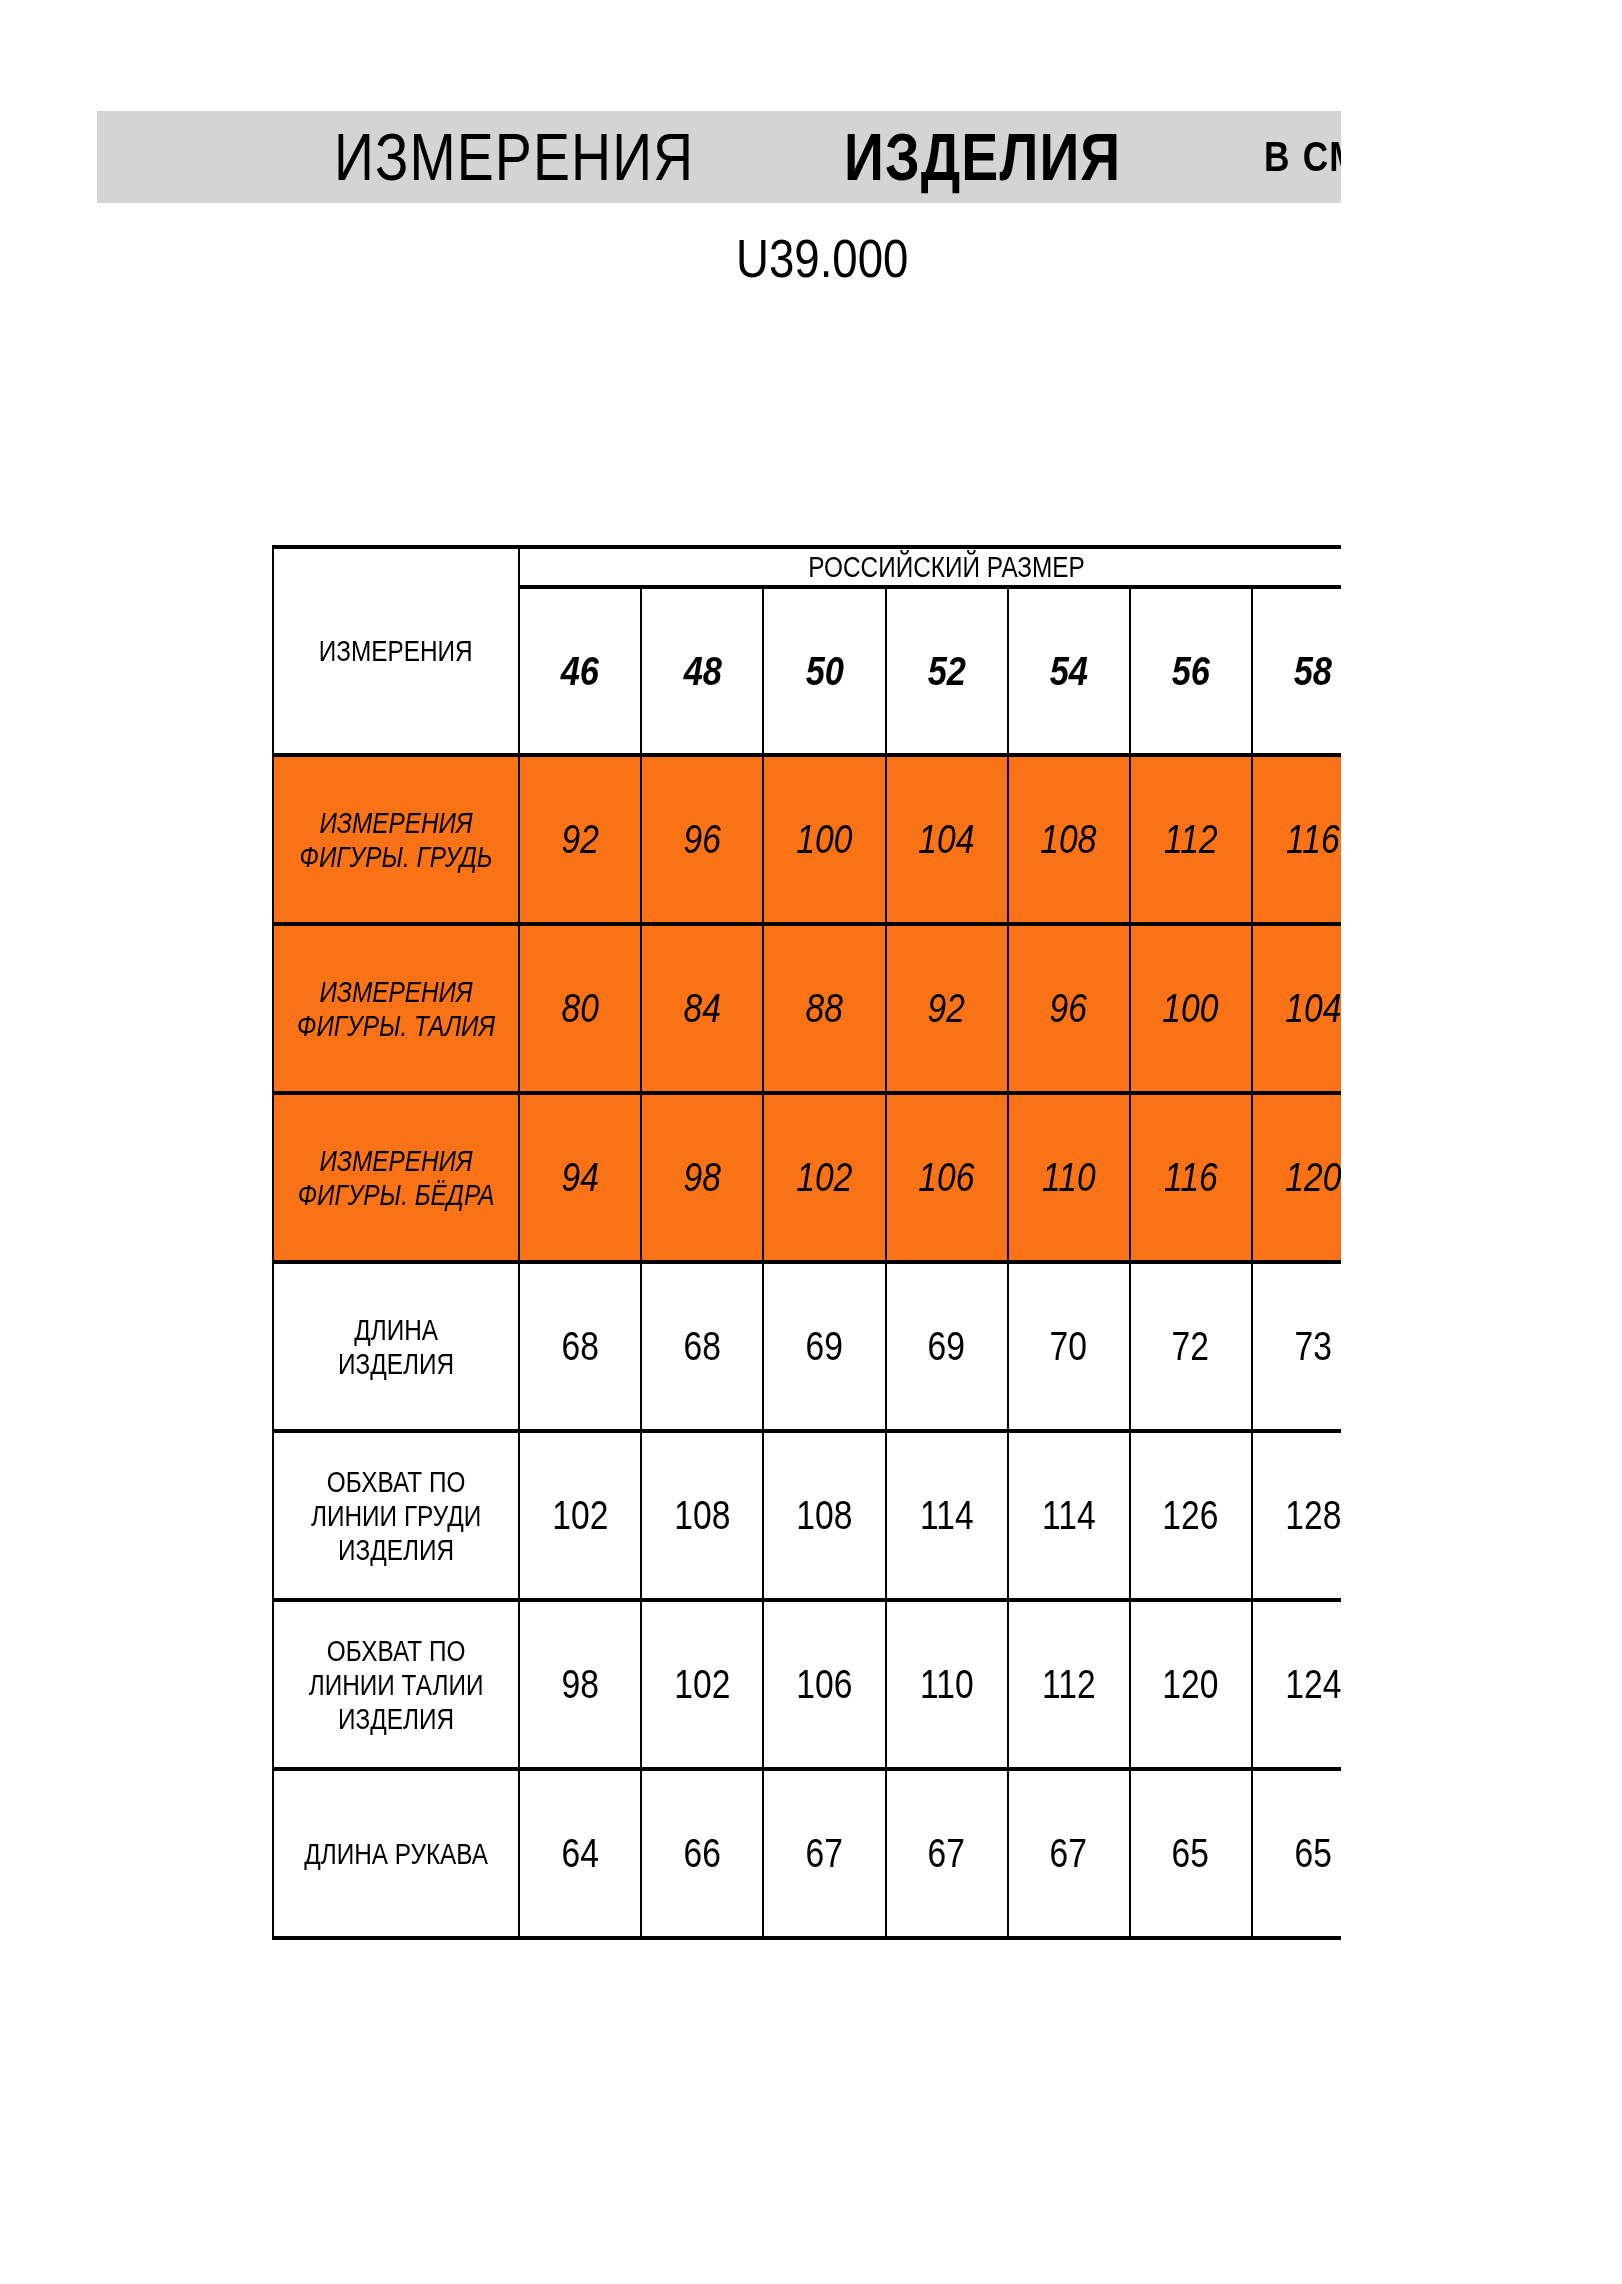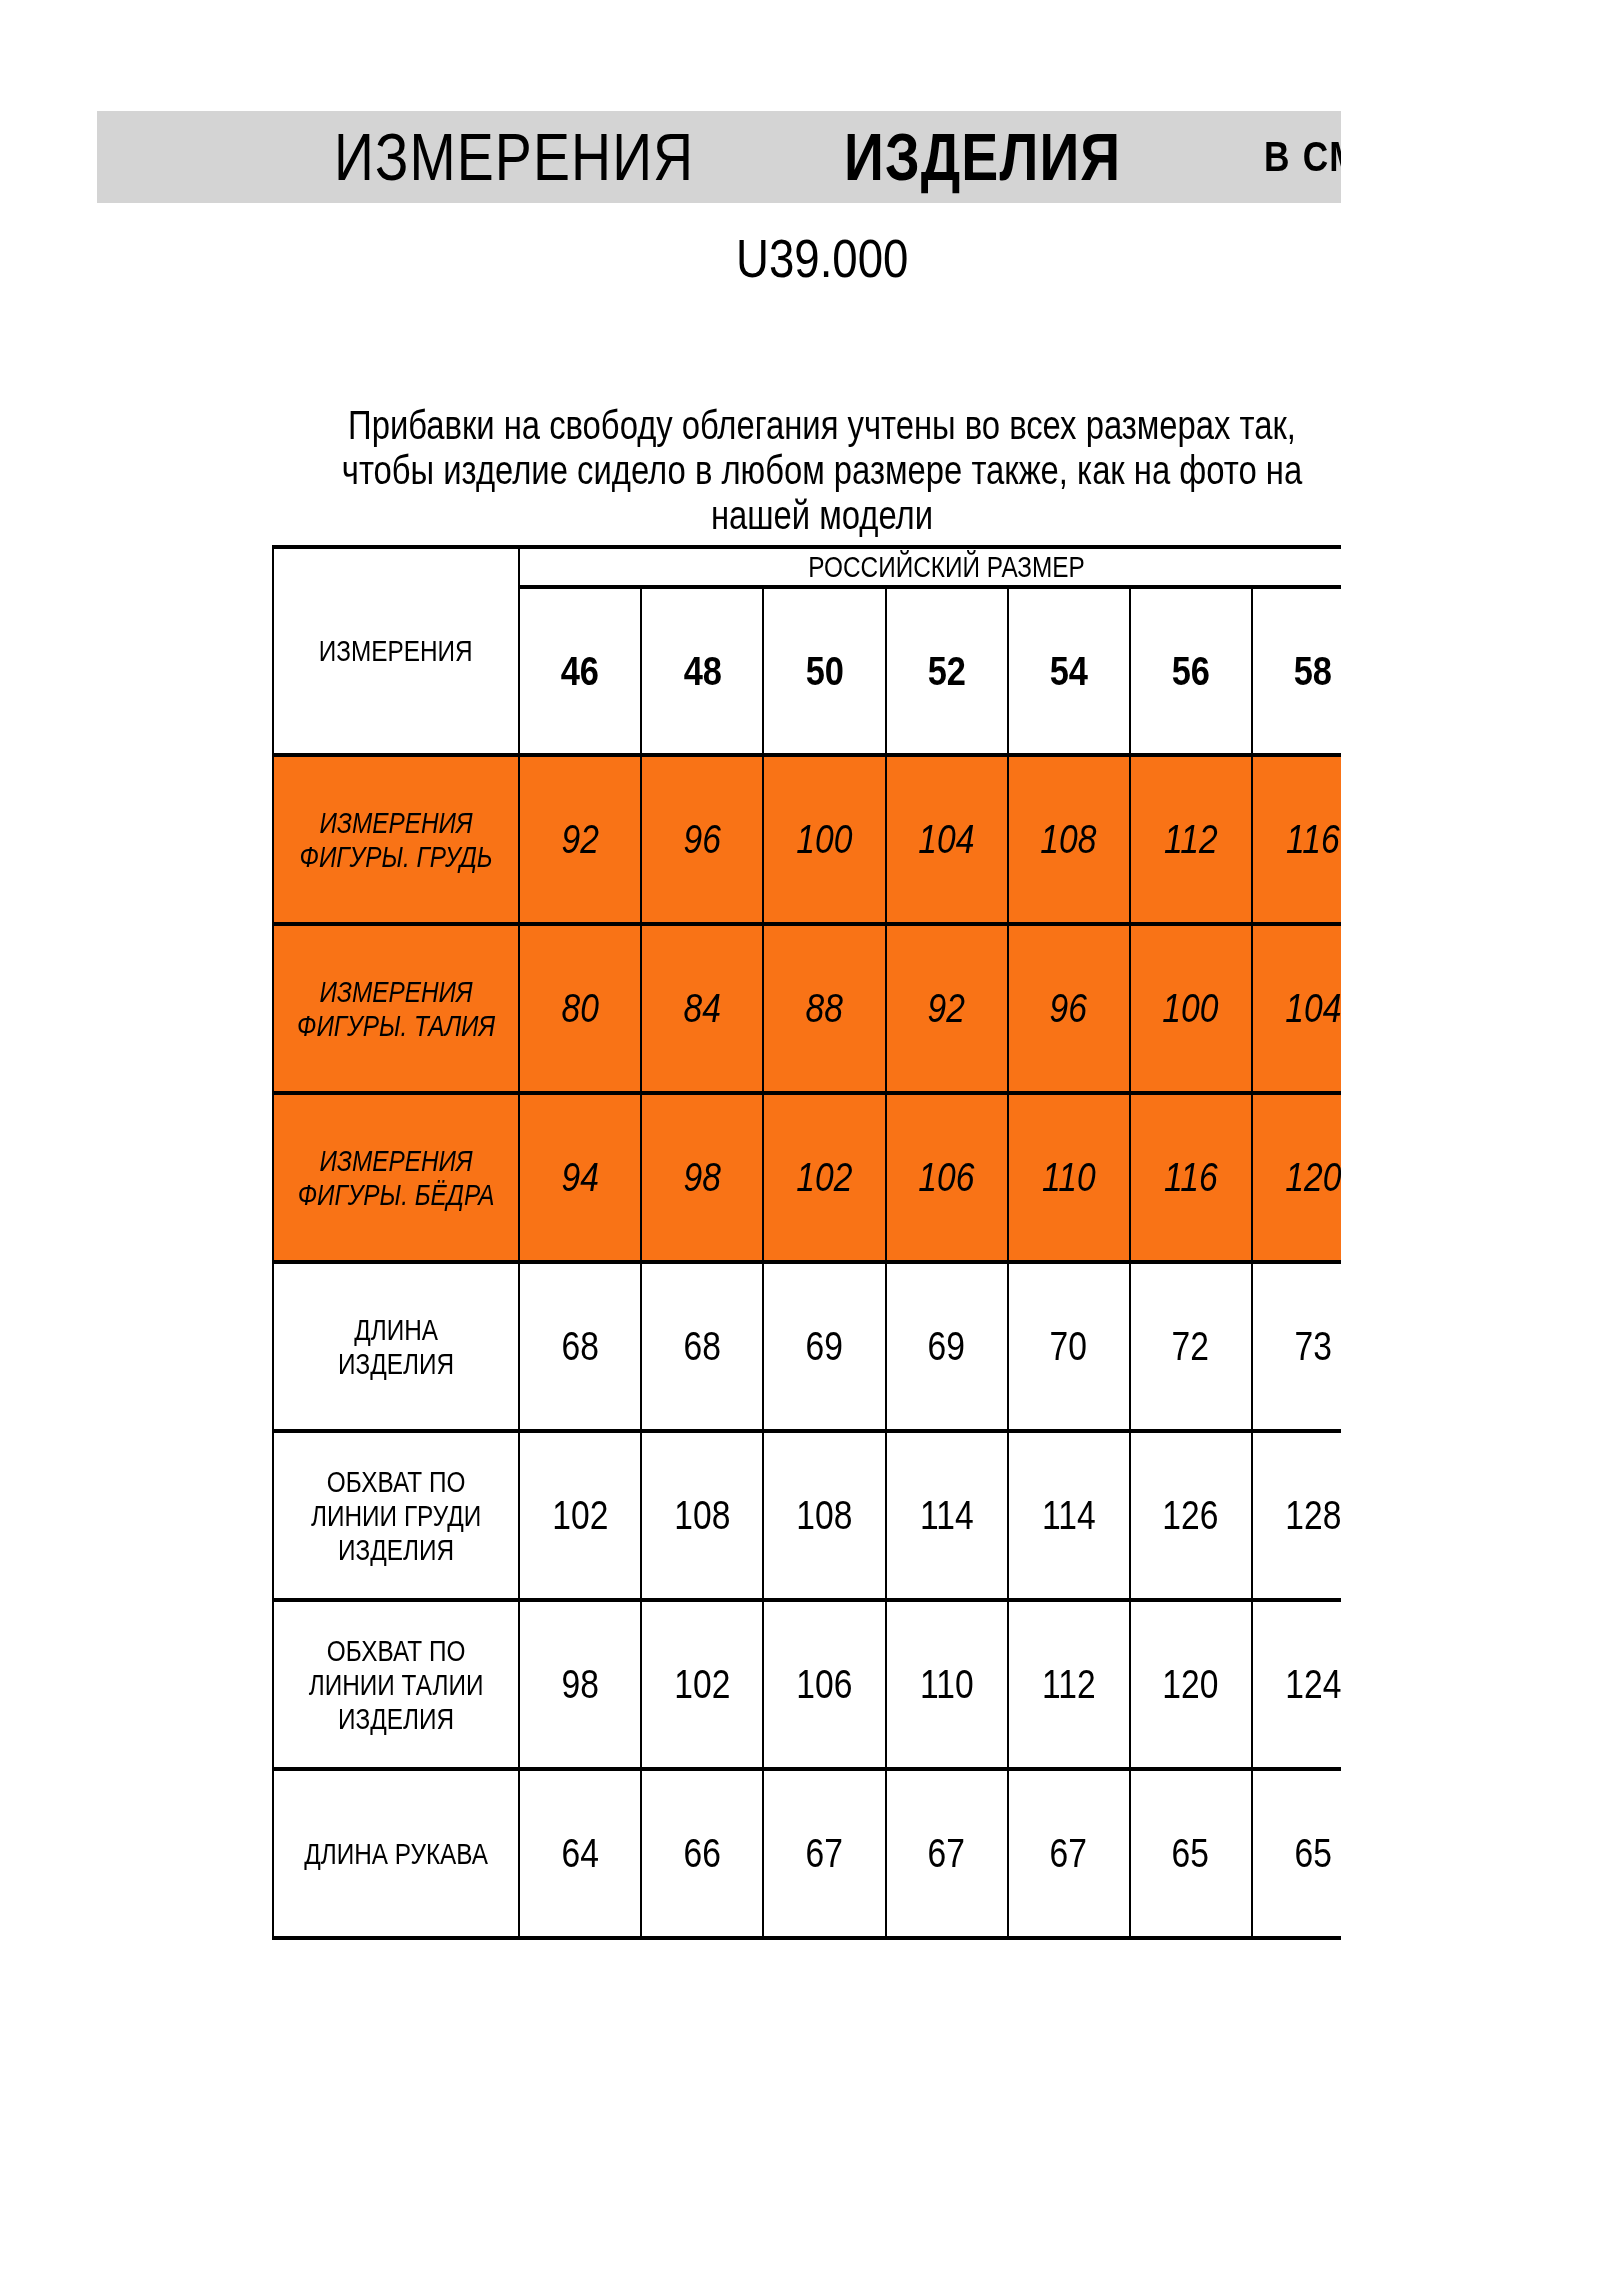--- a/index.html
+++ b/index.html
@@ -43,21 +43,21 @@
     width:1103px;
   }
   table.size-table td {
     border-left:2.6px solid #000; border-right:2.6px solid #000;
     border-top:4.6px solid #000;  border-bottom:4.6px solid #000;
     text-align:center; vertical-align:middle;
     padding:0; overflow:hidden;
   }
   td.corner-cell  { background:#ffffff; }
   td.group-cell   { height:36px; }
-  td.size-cell    { height:164px; font-size:41px; font-weight:700; }
+  td.size-cell    { height:164px; font-size:41px; font-weight:700;font-style:italic; }
   tr.data-row td  { height:165px; }
   td.label-cell   { font-size:29px; line-height:34px; }
   td.value-cell   { font-size:40px; }
   tr.shaded td    { background:#f97316; font-style:italic; }
   .corner-label   { font-size:29px; }
   .group-label    { font-size:29px; }
 
   .cx  { display:inline-block; transform:scaleX(0.84); transform-origin:center center; white-space:nowrap; }
   .cxw { display:block; transform:scaleX(0.84); transform-origin:center center; padding:0 2.6px; }
 </style>
@@ -70,25 +70,20 @@
     <span class="tw tw1">ИЗМЕРЕНИЯ</span>
     <span class="tw tw2">ИЗДЕЛИЯ</span>
     <span class="tw tw3">В СМ</span>
   </div>
 
   <div class="center-zone model-code">
     <span class="cx">U39.000</span>
   </div>
 
 
-  <div class="note">
-    <span class="note-line">Прибавки на свободу облегания учтены во всех размерах так,</span>
-    <span class="note-line">чтобы изделие сидело в любом размере также, как на фото на</span>
-    <span class="note-line">нашей модели</span>
-  </div>
 
   <table class="size-table">
     <colgroup>
       <col style="width:246px">
       <col style="width:122px">
         <col style="width:122px">
         <col style="width:122px">
       <col style="width:122px">
         <col style="width:122px">
         <col style="width:122px">

